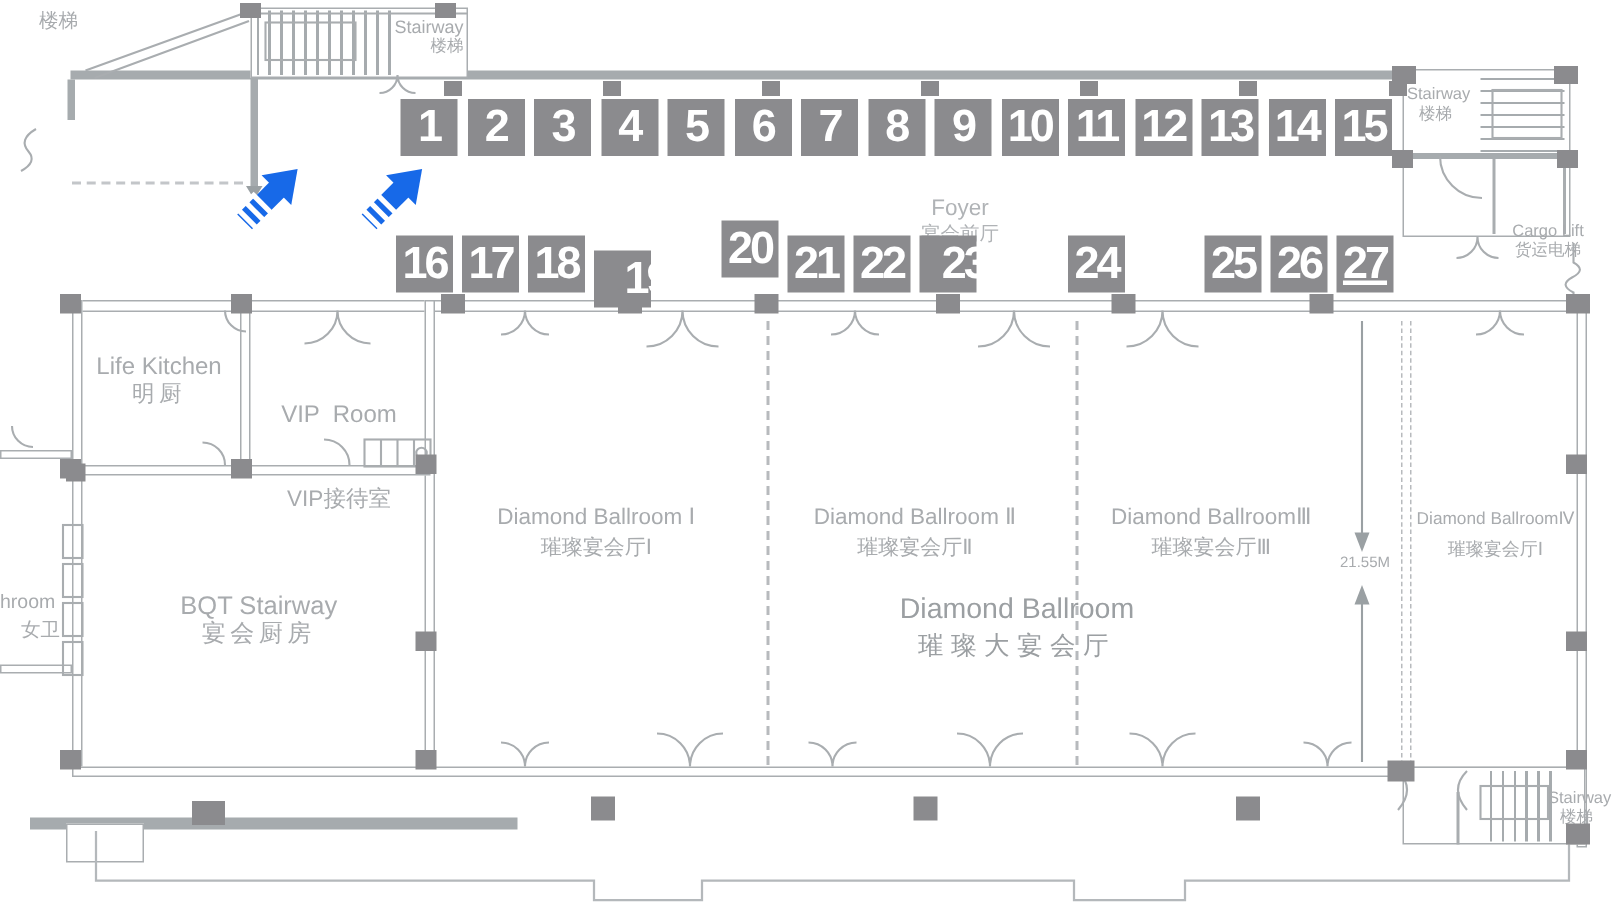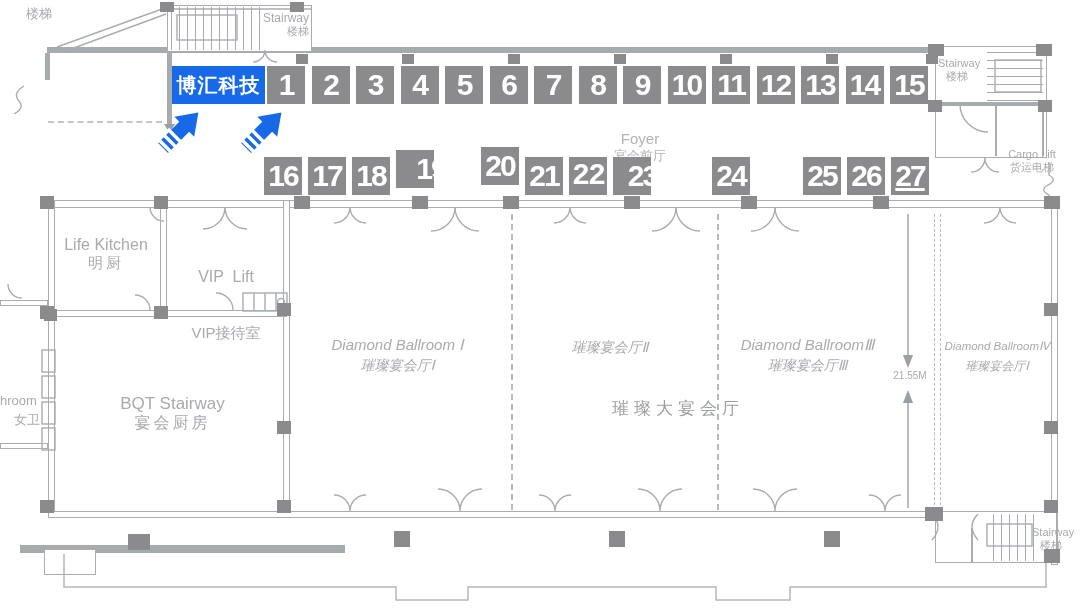--- a/index.html
+++ b/index.html
@@ -22,21 +22,21 @@
   .booth { position:absolute; width:38px; height:38px; background:#8b8b8e; color:#fff;
            font-weight:bold; font-size:30px; letter-spacing:-2px; display:flex; align-items:center;
            justify-content:center; z-index:3; }
   #highlight-box { position:absolute; left:172px; top:66px; width:93px; height:38px; background:#1769e8;
            color:#fff; font-weight:bold; font-size:20px; letter-spacing:1px; display:flex;
            align-items:center; justify-content:center; z-index:4; }
   
   .lbl { position:absolute; color:#a8abae; line-height:1.18; z-index:1; }
   .ctr { text-align:center; }
   .zh-serif { font-family:"Liberation Serif", serif; }
-  .ital { font-style:italic; }
+  .ital { }
   svg.linework { position:absolute; left:0; top:0; z-index:2; pointer-events:none; }
   svg.linework path, svg.linework rect, svg.linework line, svg.linework circle
       { fill:none; stroke:#a9adb0; stroke-width:1.4; }
   svg.linework .fillgray { fill:#9aa0a3; stroke:none; }
   svg.linework .steps { stroke:#b4b8bb; stroke-width:1.5; }
   svg.linework .blue { fill:#1769e8; stroke:none; }
   svg.linework .white { fill:#ffffff; stroke:none; }
   svg.linework .dim { stroke:#9aa0a3; }
 </style>
 </head>
@@ -63,21 +63,20 @@
   <div class="thin" style="left:1042px;top:106px;width:2px;height:50px"></div>
   <div class="lbl" style="left:938px;top:57px;font-size:11px;z-index:2">
     <div>Stairway</div>
     <div style="padding-left:8px">楼梯</div>
   </div>
   <div class="lbl ctr" style="left:1002px;top:148px;width:60px;font-size:11px;z-index:2">
     <div>Cargo Lift</div>
     <div>货运电梯</div>
   </div>
 
-  <div id="highlight-box">博汇科技</div>
   <div id="row1"></div>
   <div id="row2"></div>
 
   <div class="lbl ctr" style="left:595px;top:130px;width:90px;font-size:15px;color:#b0b3b6">
     <div>Foyer</div>
     <div class="zh-serif" style="font-size:13px">宴会前厅</div>
   </div>
 
   <div class="wallh" style="left:48px;top:200px;width:239px"></div>
   <div class="wallh" style="left:287px;top:200px;width:770px"></div>
@@ -106,43 +105,45 @@
   </div>
 
   <div class="band" style="left:20px;top:545px;width:325px;height:8px"></div>
   <div class="outline" style="left:44px;top:549px;width:52px;height:26px;z-index:2"></div>
 
   <div class="lbl ctr" style="left:50px;top:236px;width:112px;font-size:16px">
     <div>Life Kitchen</div>
     <div class="zh-serif" style="font-size:15px;letter-spacing:3px">明厨</div>
   </div>
   <div class="lbl ctr" style="left:170px;top:230px;width:112px;font-size:16px;white-space:pre">
-    <div>VIP  Lift</div>
+    <div>VIP  Room</div>
     <div style="font-size:15px">VIP接待室</div>
   </div>
   <div class="lbl ctr" style="left:100px;top:394px;width:145px;font-size:17px">
     <div>BQT Stairway</div>
     <div class="zh-serif" style="font-size:16px;letter-spacing:3px">宴会厨房</div>
   </div>
   <div class="lbl ctr ital" style="left:290px;top:336px;width:215px;font-size:15px">
     <div>Diamond Ballroom Ⅰ</div>
     <div class="zh-serif" style="font-size:14px;margin-top:4px">璀璨宴会厅Ⅰ</div>
   </div>
   <div class="lbl ctr ital" style="left:505px;top:336px;width:210px;font-size:15px">
+    <div>Diamond Ballroom Ⅱ</div>
     <div class="zh-serif" style="font-size:14px;margin-top:4px">璀璨宴会厅Ⅱ</div>
   </div>
   <div class="lbl ctr ital" style="left:710px;top:336px;width:195px;font-size:15px">
     <div>Diamond BallroomⅢ</div>
     <div class="zh-serif" style="font-size:14px;margin-top:4px">璀璨宴会厅Ⅲ</div>
   </div>
   <div class="lbl ctr ital" style="left:941px;top:340px;width:112px;font-size:11.5px">
     <div>Diamond BallroomⅣ</div>
     <div class="zh-serif" style="font-size:12px;margin-top:5px">璀璨宴会厅Ⅰ</div>
   </div>
   <div class="lbl ctr" style="left:528px;top:396px;width:300px;font-size:19px;color:#9b9fa2">
+    <div>Diamond Ballroom</div>
     <div class="zh-serif" style="font-size:17px;letter-spacing:5px;margin-top:3px">璀璨大宴会厅</div>
   </div>
   <div class="lbl ctr" style="left:884px;top:370px;width:52px;font-size:10px;z-index:3">21.55M</div>
 
   <svg class="linework" width="1080" height="608" viewBox="0 0 1080 608">
 
     <g>
       <path d="M57,47 L162,9 M63,52 L166,14 M162,9 H312"></path>
       <path d="M24,86 q-12,7 -5,15 q6,7 -5,13"></path>
     </g>
@@ -227,24 +228,24 @@
     <div class="booth" style="left: 623px; top: 66px;">9</div>
     <div class="booth" style="left: 667.5px; top: 66px;">10</div>
     <div class="booth" style="left: 712px; top: 66px;">11</div>
     <div class="booth" style="left: 756.5px; top: 66px;">12</div>
     <div class="booth" style="left: 801px; top: 66px;">13</div>
     <div class="booth" style="left: 845.5px; top: 66px;">14</div>
     <div class="booth" style="left: 890px; top: 66px;">15</div>
     <div class="booth" style="left: 264px; top: 157px;">16</div>
     <div class="booth" style="left: 308px; top: 157px;">17</div>
     <div class="booth" style="left: 352px; top: 157px;">18</div>
-    <div class="booth" style="left: 396px; top: 150px; padding-left: 32px;">19</div>
+    <div class="booth" style="left: 396px; top: 167px; padding-left: 32px;">19</div>
     <div class="booth" style="left: 481px; top: 147px;">20</div>
     <div class="booth" style="left: 525px; top: 157px;">21</div>
-    <div class="booth" style="left: 569px; top: 157px; font-family: Liberation Mono, monospace;">22</div>
+    <div class="booth" style="left: 569px; top: 157px;">22</div>
     <div class="booth" style="left: 613px; top: 157px; padding-left: 21px;">23</div>
     <div class="booth" style="left: 712px; top: 157px;">24</div>
     <div class="booth" style="left: 803px; top: 157px;">25</div>
     <div class="booth" style="left: 847px; top: 157px;">26</div>
     <div class="booth" style="left: 891px; top: 157px; text-decoration: underline;">27</div>
     <div class="col" style="left: 294px; top: 196px; width: 16px; height: 13px;"></div>
     <div class="col" style="left: 412px; top: 196px; width: 16px; height: 13px;"></div>
     <div class="col" style="left: 503px; top: 196px; width: 16px; height: 13px;"></div>
     <div class="col" style="left: 624px; top: 196px; width: 16px; height: 13px;"></div>
     <div class="col" style="left: 741px; top: 196px; width: 16px; height: 13px;"></div>

